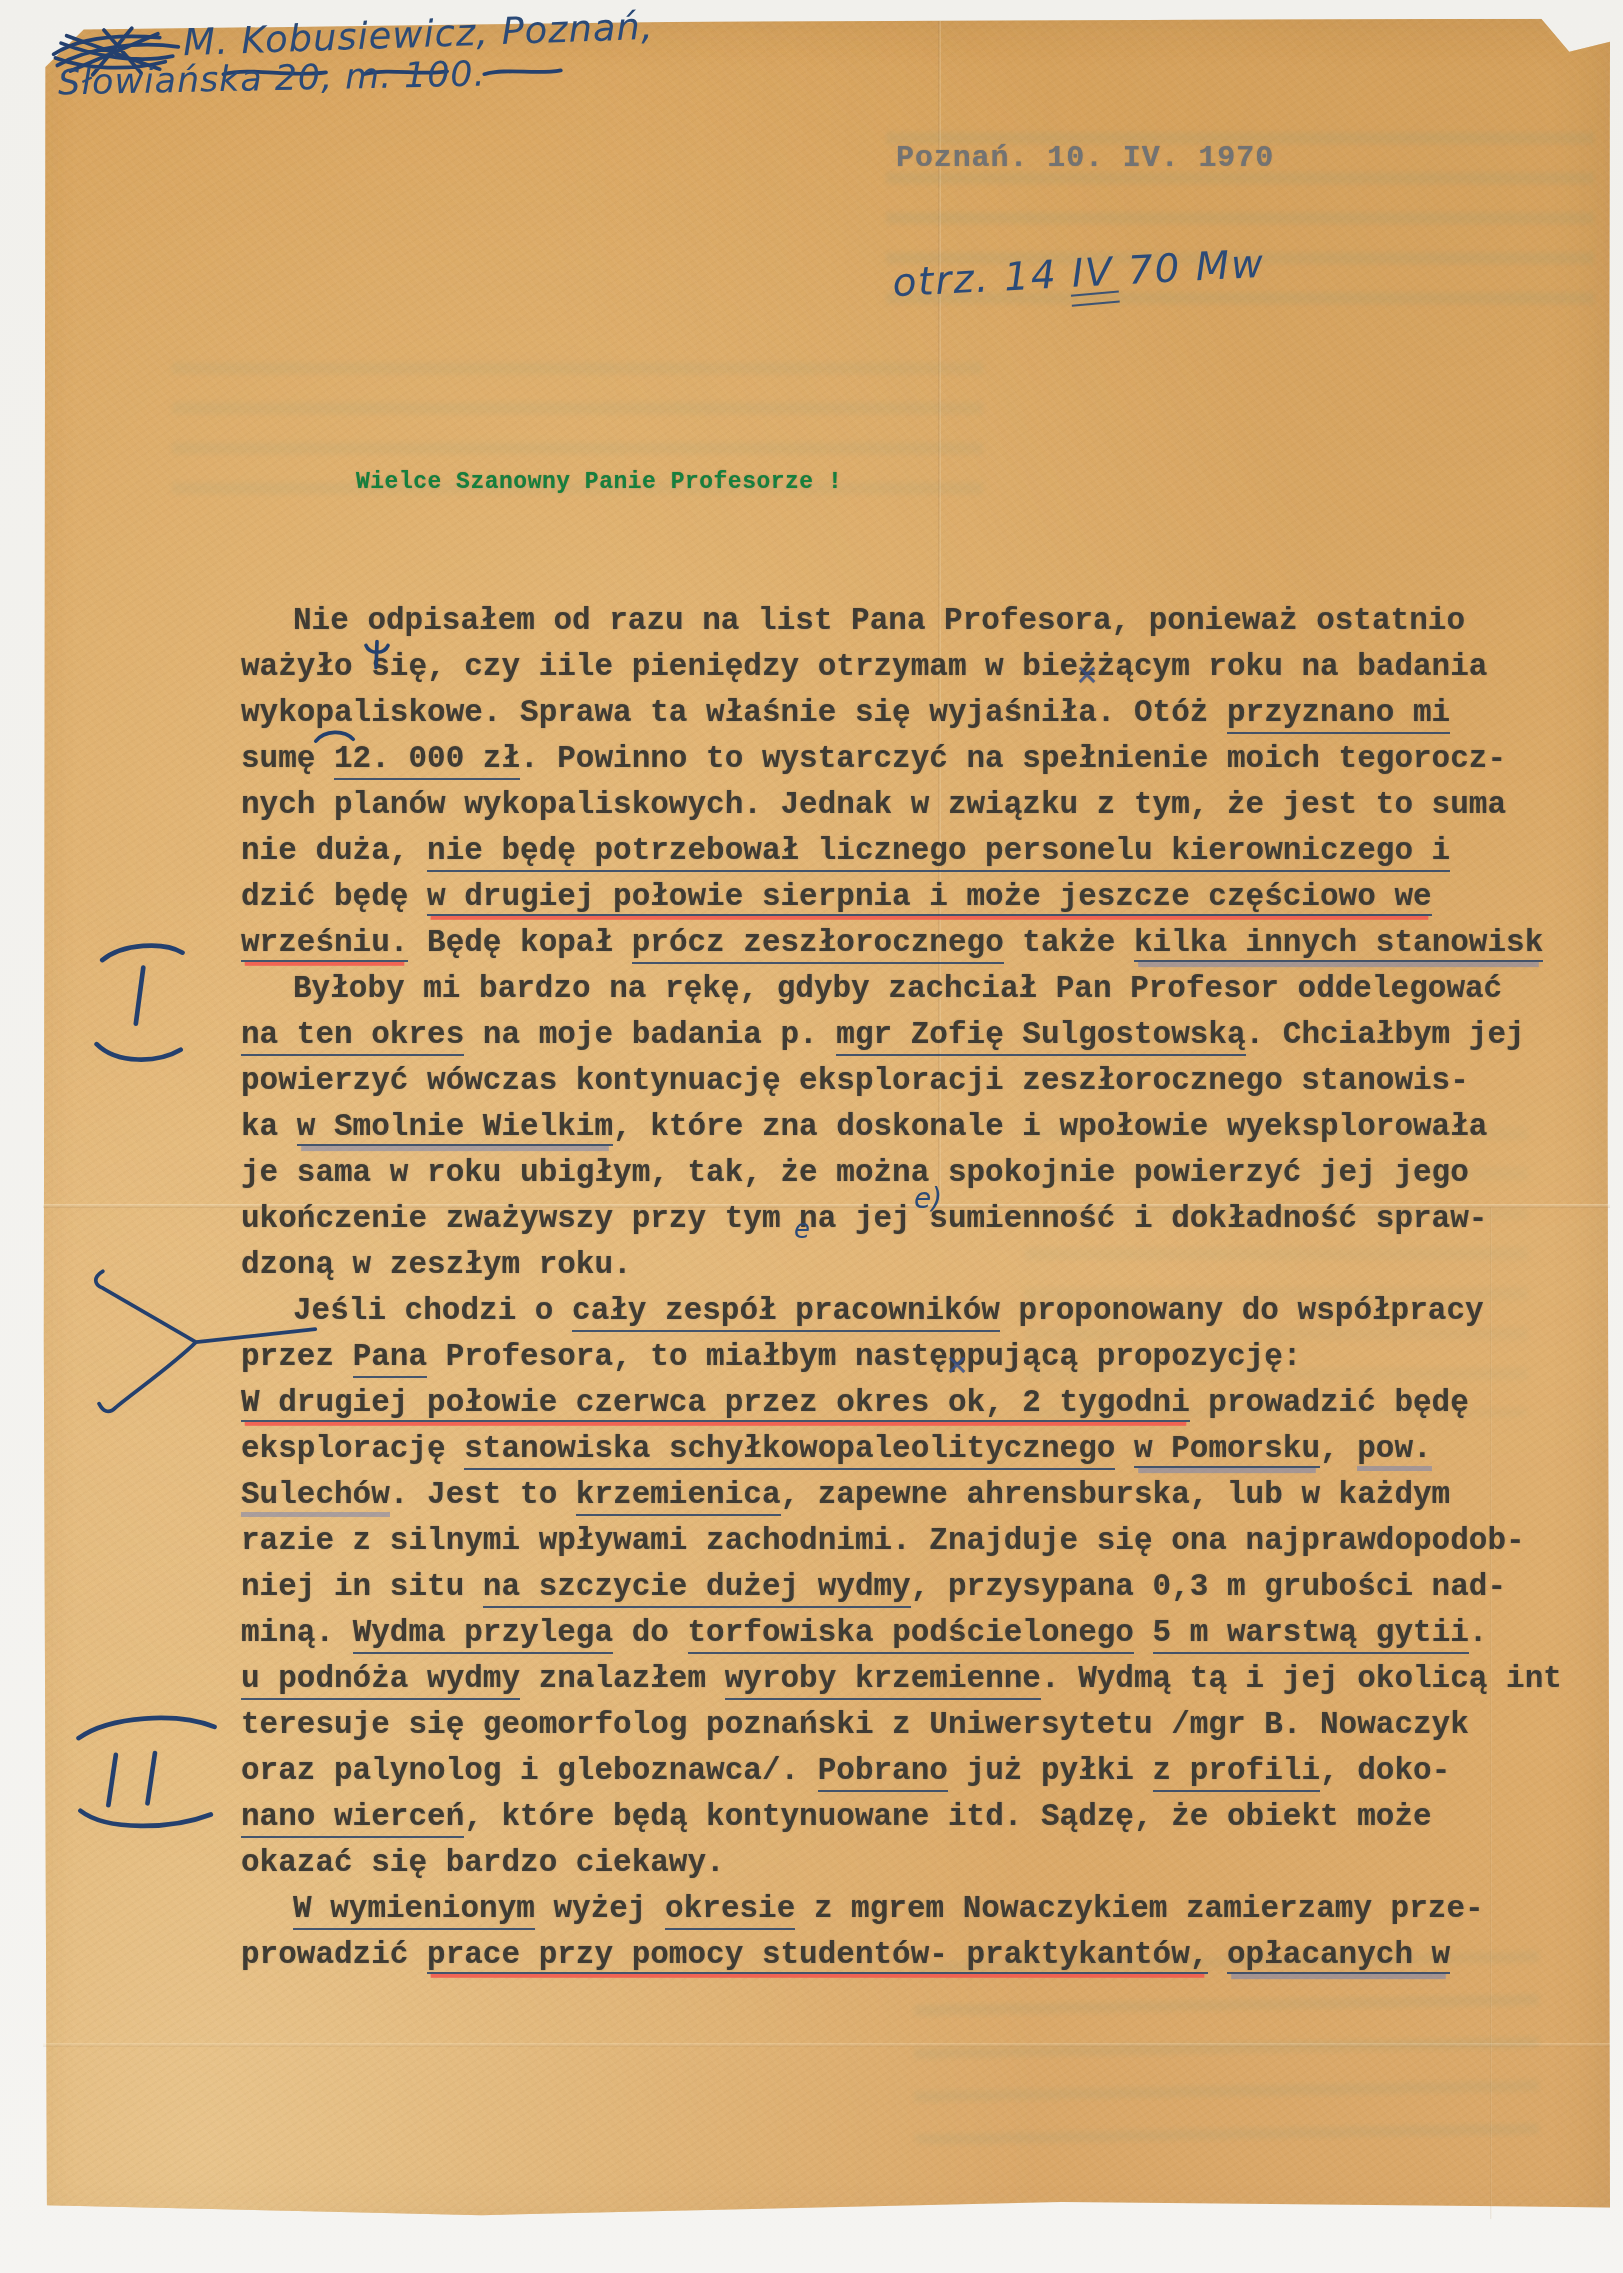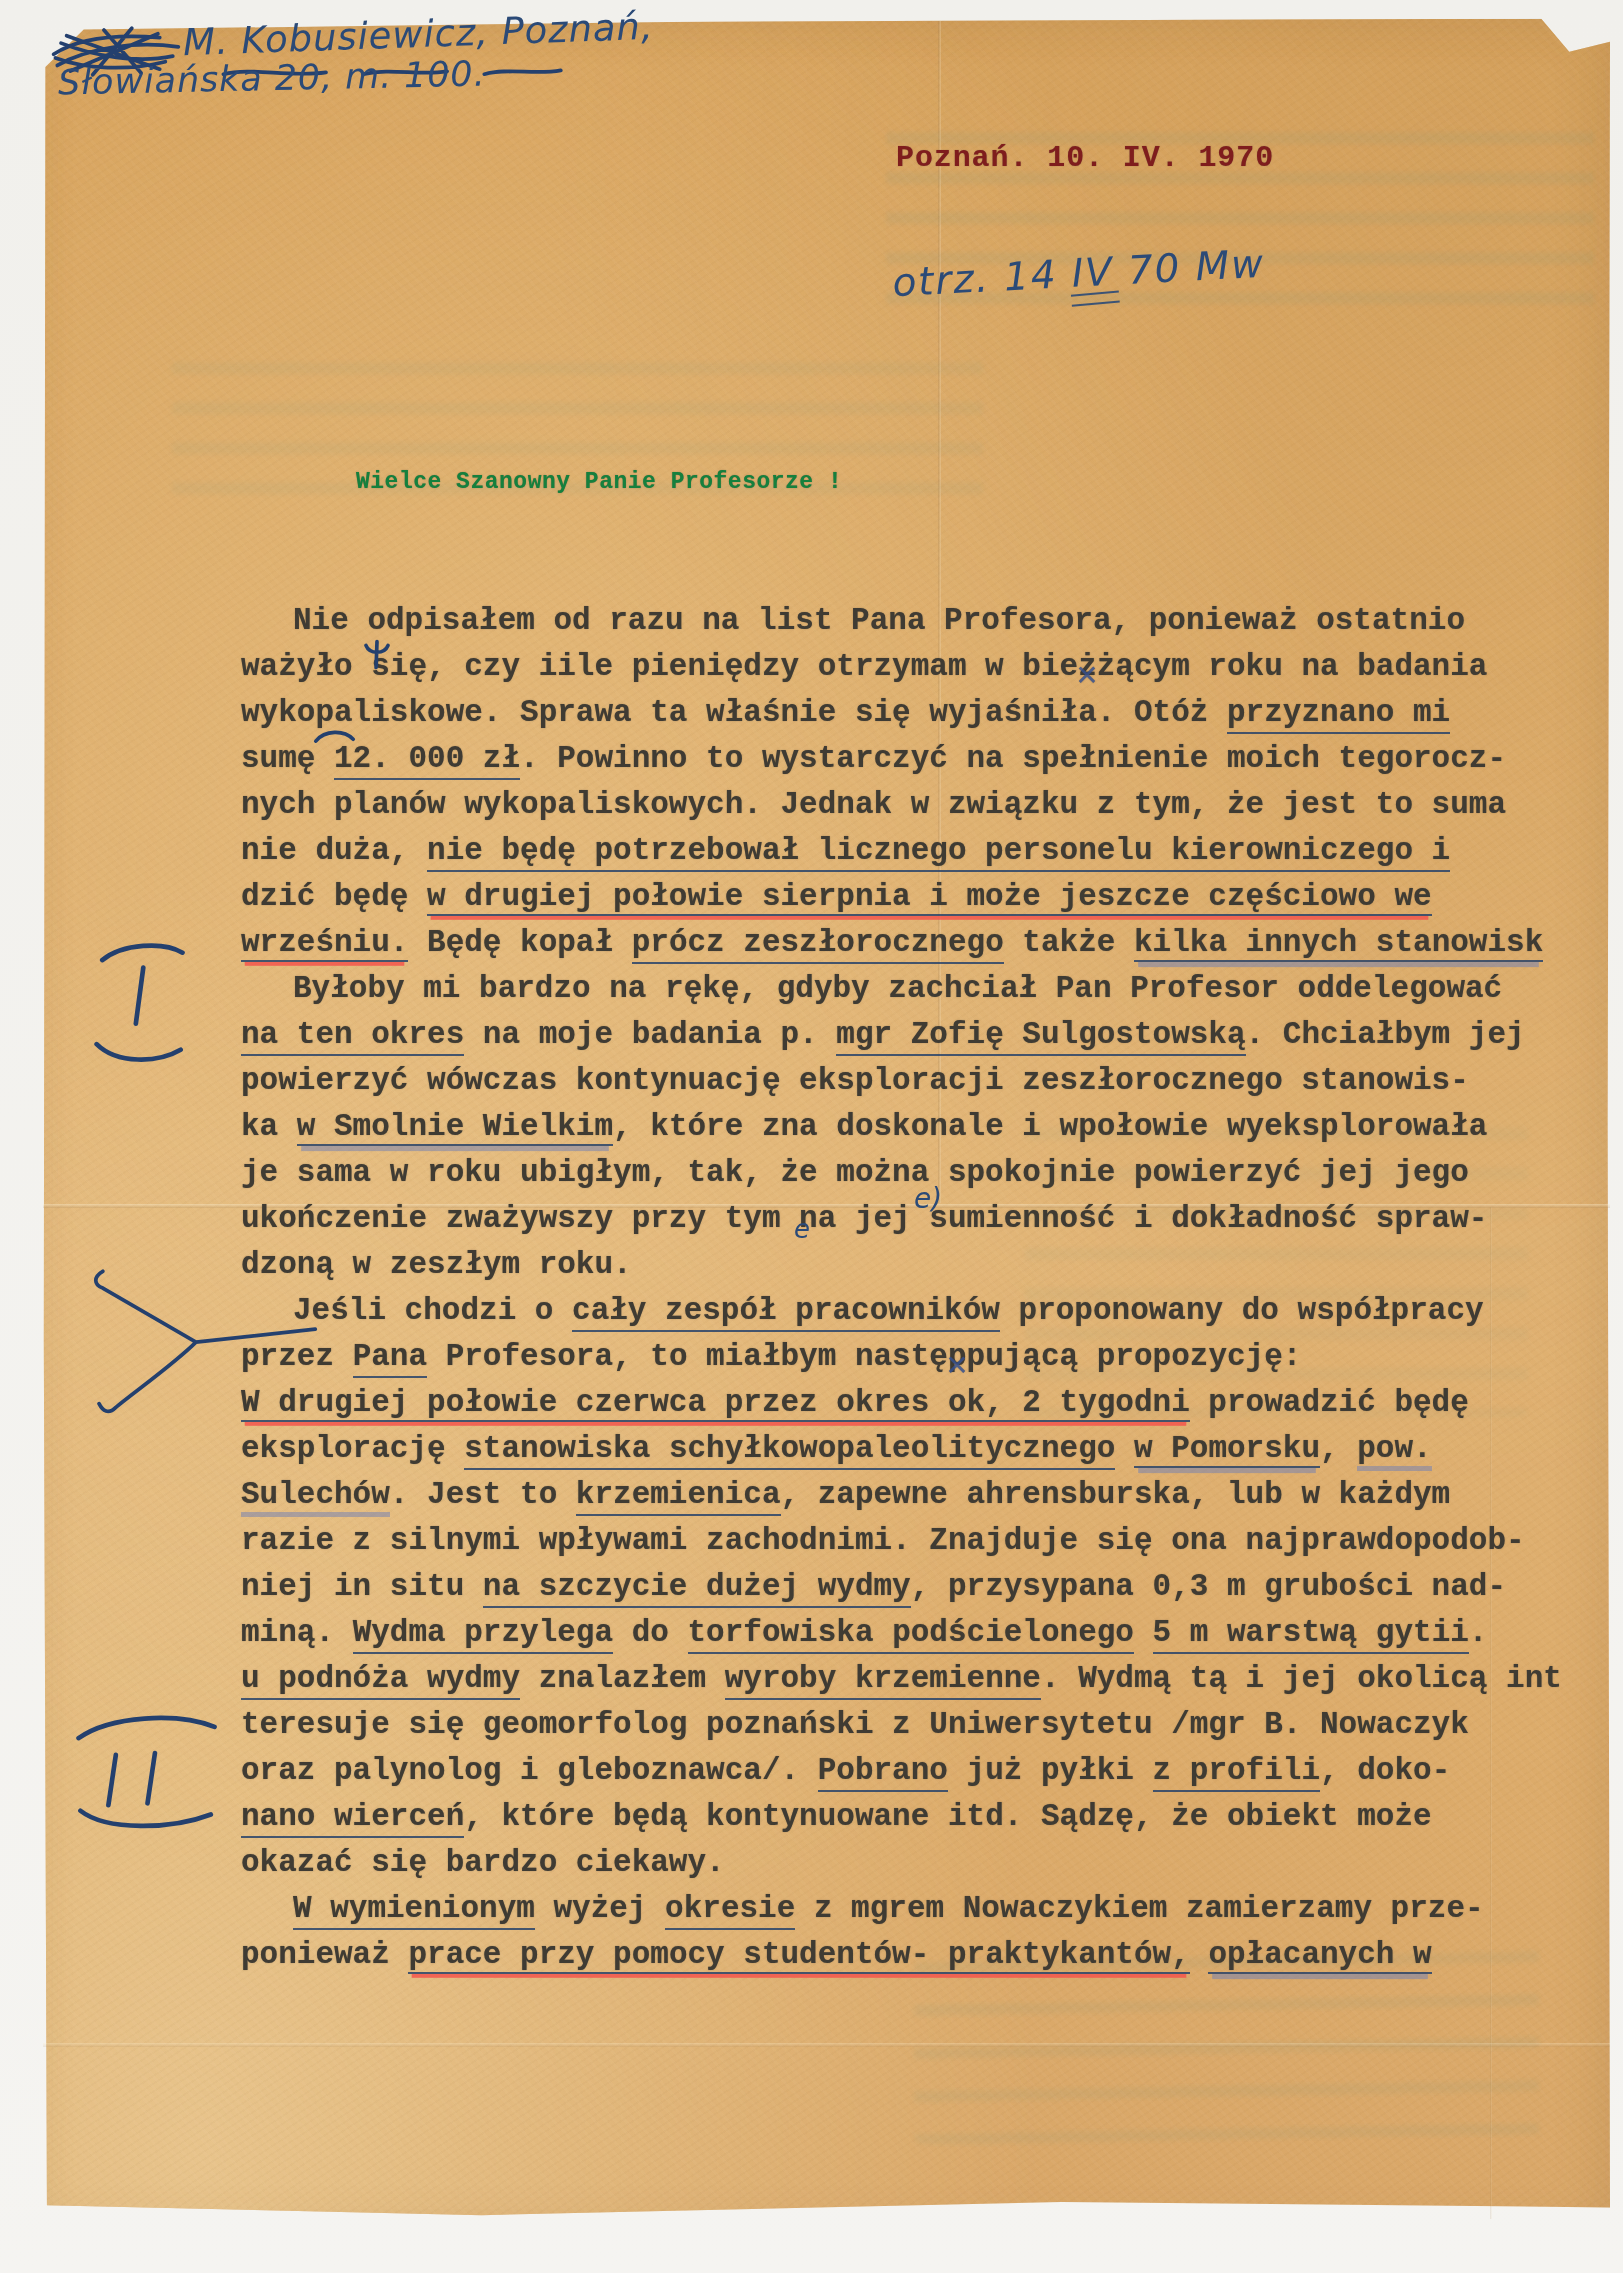--- a/index.html
+++ b/index.html
@@ -44,21 +44,21 @@
   .ghost.g4{left:914px;top:1930px;width:625px;height:214px;opacity:.6;
     background:repeating-linear-gradient(179deg, transparent 0 32px, rgba(118,150,124,.16) 32px 43px);}
   
   .typed{position:absolute;left:241px;top:598px;width:1333px;
     color:#3f3b33;font-weight:700;font-size:31px;letter-spacing:0;}
   .tline{height:46px;line-height:46px;white-space:pre;text-shadow:0 0 1.2px rgba(63,59,51,.55);}
   .tline.indent{padding-left:52px}
   .salutation{position:absolute;left:356px;top:469px;font-size:23px;font-weight:700;
     color:#15803d;letter-spacing:0.5px;text-shadow:0 0 1.2px rgba(63,59,51,.55);white-space:pre}
   .dateline{position:absolute;left:896px;top:141px;font-size:30px;font-weight:700;
-    color:#7f1d1d;letter-spacing:0.9px;text-shadow:0 0 1.1px rgba(70,65,58,.5);white-space:pre}
+    color:#737373;letter-spacing:0.9px;text-shadow:0 0 1.1px rgba(70,65,58,.5);white-space:pre}
   
   .u-ink{border-bottom:2.8px solid rgba(33,62,105,.82);padding-bottom:2px}
   .u-inkred{border-bottom:2.8px solid rgba(33,62,105,.82);box-shadow:0 7.5px 0 -3.7px rgba(243,86,76,.85)}
   .u-inkpencil{border-bottom:2.8px solid rgba(33,62,105,.82);box-shadow:0 9.3px 0 -4.2px rgba(110,126,182,.5)}
   .u-pencil{border-bottom:5.6px solid rgba(110,126,182,.5)}
   
   .xo{position:relative}
   .xo::after{content:"✕";position:absolute;left:-2.8px;top:3.7px;color:#37508c;
     font-size:28px;font-weight:400;font-family:"DejaVu Sans",sans-serif;opacity:.85}
   
@@ -139,21 +139,21 @@
       <div class="tline"><span class="u-pencil">Sulechów</span><span>. Jest to </span><span class="u-ink">krzemienica</span><span>, zapewne ahrensburska, lub w każdym</span></div>
       <div class="tline"><span>razie z silnymi wpływami zachodnimi. Znajduje się ona najprawdopodob-</span></div>
       <div class="tline"><span>niej in situ </span><span class="u-ink">na szczycie dużej wydmy</span><span>, przysypana 0,3 m grubości nad-</span></div>
       <div class="tline"><span>miną. </span><span class="u-ink">Wydma przylega</span><span> do </span><span class="u-ink">torfowiska podścielonego</span><span> </span><span class="u-ink">5 m warstwą gytii</span><span>.</span></div>
       <div class="tline"><span class="u-ink">u podnóża wydmy</span><span> znalazłem </span><span class="u-ink">wyroby krzemienne</span><span>. Wydmą tą i jej okolicą int</span></div>
       <div class="tline"><span>teresuje się geomorfolog poznański z Uniwersytetu /mgr B. Nowaczyk</span></div>
       <div class="tline"><span>oraz palynolog i gleboznawca/. </span><span class="u-ink">Pobrano</span><span> już pyłki </span><span class="u-ink">z profili</span><span>, doko-</span></div>
       <div class="tline"><span class="u-ink">nano wierceń</span><span>, które będą kontynuowane itd. Sądzę, że obiekt może</span></div>
       <div class="tline"><span>okazać się bardzo ciekawy.</span></div>
       <div class="tline indent"><span class="u-ink">W wymienionym</span><span> wyżej </span><span class="u-ink">okresie</span><span> z mgrem Nowaczykiem zamierzamy prze-</span></div>
-      <div class="tline"><span>ponieważ </span><span class="u-inkred">prace przy pomocy studentów- praktykantów,</span><span> </span><span class="u-inkpencil">opłacanych w</span></div>
+      <div class="tline"><span>prowadzić </span><span class="u-inkred">prace przy pomocy studentów- praktykantów,</span><span> </span><span class="u-inkpencil">opłacanych w</span></div>
     </div>
 
   <div class="mark" style="left:362px;top:638px">
     <svg width="30" height="35" viewBox="0 0 32 38">
         <path class="stroke thin" d="M16,4 L15,32 M4,8 C8,18 24,18 28,8"></path>
       </svg>
   </div>
   <div class="mark" style="left:313px;top:727px">
     <svg width="43" height="17" viewBox="0 0 46 18">
         <path class="stroke thin" d="M3,15 C13,3 33,3 43,13"></path>

